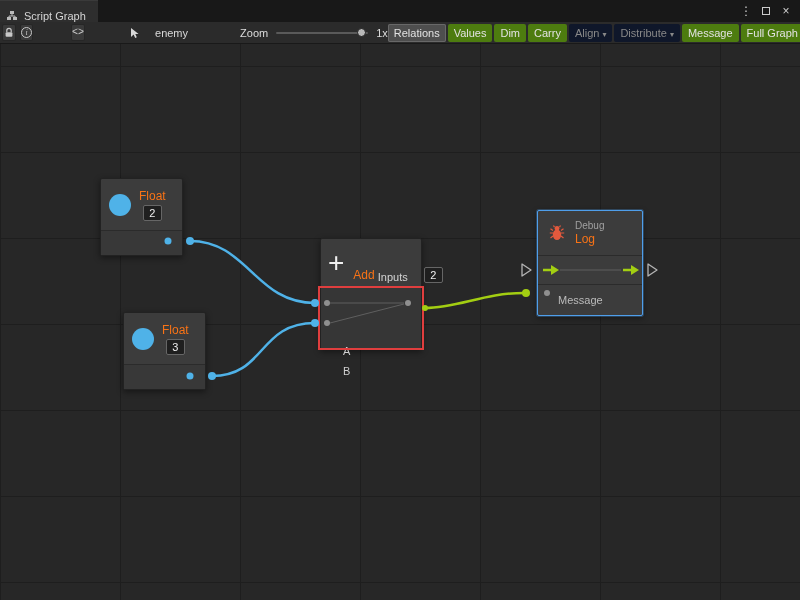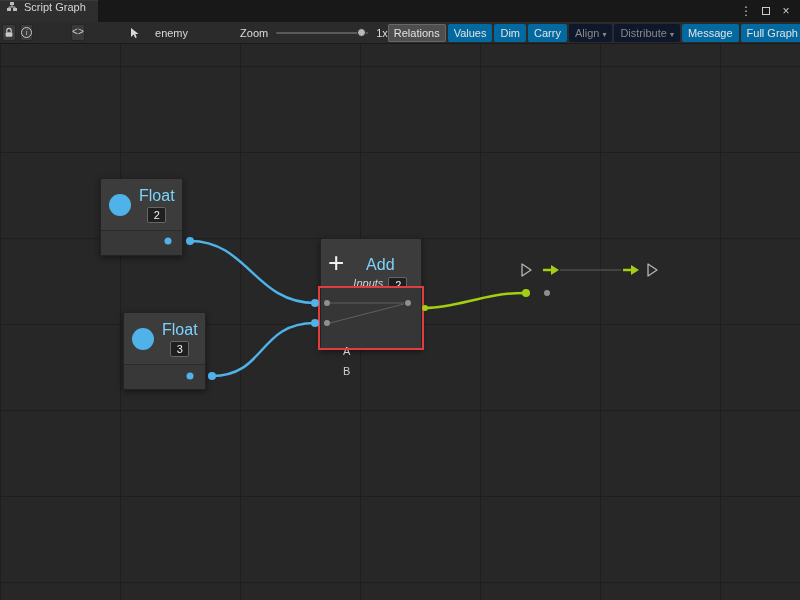--- a/index.html
+++ b/index.html
@@ -2,21 +2,21 @@
 <html><head>
 <meta charset="utf-8">
 <style>
   * { margin:0; padding:0; box-sizing:border-box; }
   html,body { width:800px; height:600px; overflow:hidden; background:#262626;
               font-family:"Liberation Sans", sans-serif; }
 
   
   .titlebar { height:22px; background:#181818; display:flex; align-items:stretch;
               color:#d6d6d6; font-size:11px; }
-  .tab { display:flex; align-items:flex-start; gap:6px; padding:0 12px 0 6px;
+  .tab { display:flex; align-items:flex-end; gap:6px; padding:0 12px 0 6px;
          background:#2e2e2e; border-top:1px solid #3a3a3a; }
   .win-icons { margin-left:auto; display:flex; align-items:center; gap:4px;
                padding-right:6px; color:#cccccc; }
   .win-icons span { width:16px; text-align:center; cursor:default; font-size:12px; }
   .sq-glyph { display:inline-block; width:8px; height:8px; border:1px solid #cccccc; }
 
   
   .toolbar { height:22px; background:#2b2b2b; border-bottom:1px solid #191919;
              display:flex; align-items:center; font-size:11px; color:#dddddd; }
   .icon-btn { width:20px; height:17px; margin:0 2px; background:#3a3a3a;
@@ -25,54 +25,54 @@
   .code-btn { margin-left:36px; font-family:"Liberation Mono", monospace; font-size:10px; }
   .info-circ { width:11px; height:11px; border:1px solid #c8c8c8; border-radius:50%;
                font-size:8px; line-height:10px; text-align:center; color:#c8c8c8;
                font-family:"Liberation Serif", serif; font-style:italic; }
   .target { display:flex; align-items:center; gap:15px; margin-left:42px; color:#d8d8d8; }
   .zoom-wrap { display:flex; align-items:center; margin-left:52px; gap:8px; }
   .zoom-track { position:relative; width:92px; height:2px; background:#5a5a5a; border-radius:1px; }
   .zoom-thumb { position:absolute; top:-4px; right:2px; width:9px; height:9px;
                 border-radius:50%; background:#b9b9b9; border:1px solid #1e1e1e; }
   .tb-buttons { margin-left:auto; display:flex; gap:2px; padding-right:1px; }
-  .tb-btn { padding:3px 6px; background:#0369a1; border-radius:2px; color:#e2e2e2;
+  .tb-btn { padding:3px 6px; background:#4d7c0f; border-radius:2px; color:#e2e2e2;
             white-space:nowrap; cursor:default; }
   .tb-btn.active { background:#4e4e4e; box-shadow:inset 0 0 0 1px #686868; }
   .tb-btn.disabled { color:#888888; background:#0f172a; }
   .dd-arrow { font-size:8px; margin-left:3px; }
 
   
   .canvas { position:relative; width:800px; height:556px; background-color:#272727;
     background-image:
       linear-gradient(to right, #1e1e1e 1px, transparent 1px),
       linear-gradient(to bottom, #1e1e1e 1px, transparent 1px);
     background-size:120px 86px; background-position:0 22px; }
 
   .node { position:absolute; background:#3c3c3c; border:1px solid #222222;
           border-radius:2px; box-shadow:0 2px 6px rgba(0,0,0,.45); z-index:1; }
-  .node-title { color:#7dd3fc; font-size:16px; }
+  .node-title { color:#f97316; font-size:12px; }
 
   
   .float-node { width:83px; height:78px; }
   .float-body { height:51px; display:flex; align-items:center; gap:8px; padding:0 8px; }
   .big-dot { width:22px; height:22px; border-radius:50%; background:#4fb2e8; flex:none; }
   .float-col { display:flex; flex-direction:column; align-items:center; gap:2px; }
   .val-box { width:19px; height:16px; line-height:15px; text-align:center;
              background:#1f1f1f; border:1px solid #666666; border-radius:2px;
              color:#eeeeee; font-size:11px; }
   .float-footer { height:25px; border-top:1px solid #2b2b2b; background:#383838; }
 
   
   .add-node { width:102px; height:112px; }
   .add-body { height:48px; display:flex; align-items:center; gap:9px; padding:0 7px;
               border-bottom:1px solid #2b2b2b; }
   .plus-glyph { font-size:28px; font-weight:300; color:#f0f0f0; line-height:26px; }
-  .add-col { display:flex; flex-direction:column; align-items:center; gap:3px;margin-top:24px; }
-  .inputs-row { display:flex; align-items:flex-start; gap:5px; color:#d4d4d4; font-size:11px;font-style:italic; }
+  .add-col { display:flex; flex-direction:row; align-items:center; gap:3px;margin-top:24px; }
+  .inputs-row { display:flex; align-items:flex-end; gap:16px; color:#d4d4d4; font-size:11px; }
   .add-ports { position:relative; height:62px; background:#363636; }
   .port-label { position:absolute; left:22px; color:#d0d0d0; font-size:11px; }
   .red-frame { position:absolute; left:-3px; top:47px; width:106px; height:64px;
                border:2px solid #e03e3e; z-index:3; pointer-events:none; }
 
   
   .debug-node { width:106px; height:106px; background:#3c3c3c;
                 border:1px solid #4f9eea; box-shadow:0 0 0 1px rgba(79,158,234,.30),
                 0 2px 6px rgba(0,0,0,.45); }
   .dbg-header { height:44px; display:flex; align-items:center; gap:9px; padding:0 10px; }
@@ -185,20 +185,41 @@
         </div>
       </div>
     </div>
     <div class="add-ports">
       <span class="port-label" style="top:58px;">A</span>
       <span class="port-label" style="top:78px;">B</span>
     </div>
     <div class="red-frame"></div>
   </div>
 
+  <div class="node debug-node" style="left:537px; top:166px;">
+    <div class="dbg-header">
+      <svg width="18" height="18" viewBox="0 0 18 18">
+        <g stroke="#e4593d" stroke-width="1.2" fill="none">
+          <path d="M5 9 H1.8 M5 12 L2.5 14 M5 6.5 L2.5 4.8"></path>
+          <path d="M13 9 H16.2 M13 12 L15.5 14 M13 6.5 L15.5 4.8"></path>
+          <path d="M6.5 3.2 L5.5 1.5 M11.5 3.2 L12.5 1.5"></path>
+        </g>
+        <circle cx="9" cy="4.5" r="2.4" fill="#e4593d"></circle>
+        <ellipse cx="9" cy="10.8" rx="4.2" ry="5.2" fill="#e4593d"></ellipse>
+      </svg>
+      <div class="dbg-col">
+        <span class="dbg-cat">Debug</span>
+        <span class="node-title">Log</span>
+      </div>
+    </div>
+    <div class="dbg-flow"></div>
+    <div class="dbg-msg">
+      <span>Message</span>
+    </div>
+  </div>
 
   <svg class="wire-layer" width="800" height="556" viewBox="0 0 800 556">
 
     <line x1="330" y1="259" x2="404" y2="259" stroke-width="1" stroke="#5f5f5f"></line>
     <line x1="330" y1="279" x2="404" y2="260" stroke-width="1" stroke="#5f5f5f"></line>
 
     <line x1="560" y1="226" x2="621" y2="226" stroke-width="1" stroke="#5f5f5f"></line>
 
     <path class="wire" d="M190 197 C 248 197, 255 259, 315 259" stroke="#4fb2e8"></path>
     <path class="wire" d="M212 332 C 266 332, 258 279, 315 279" stroke="#4fb2e8"></path>

